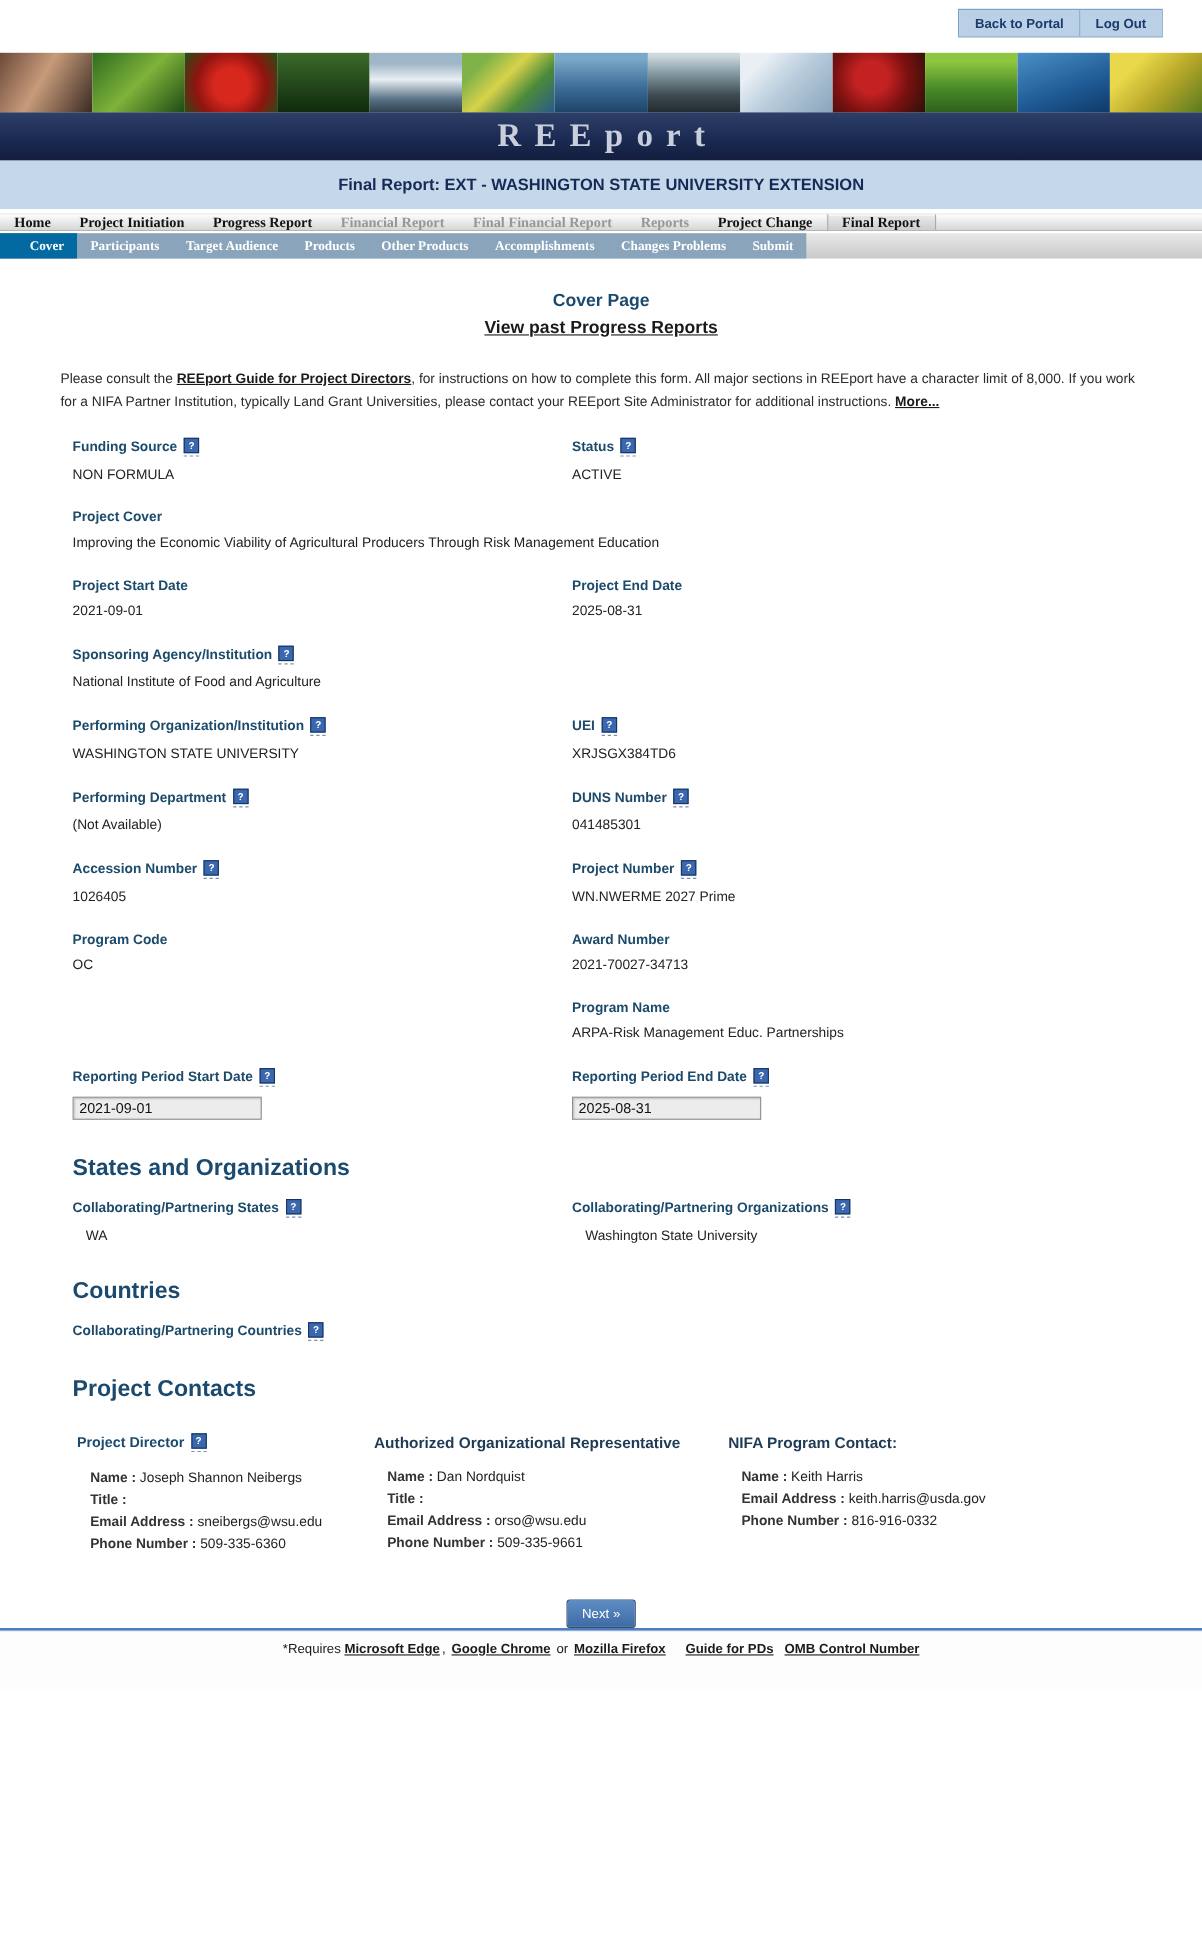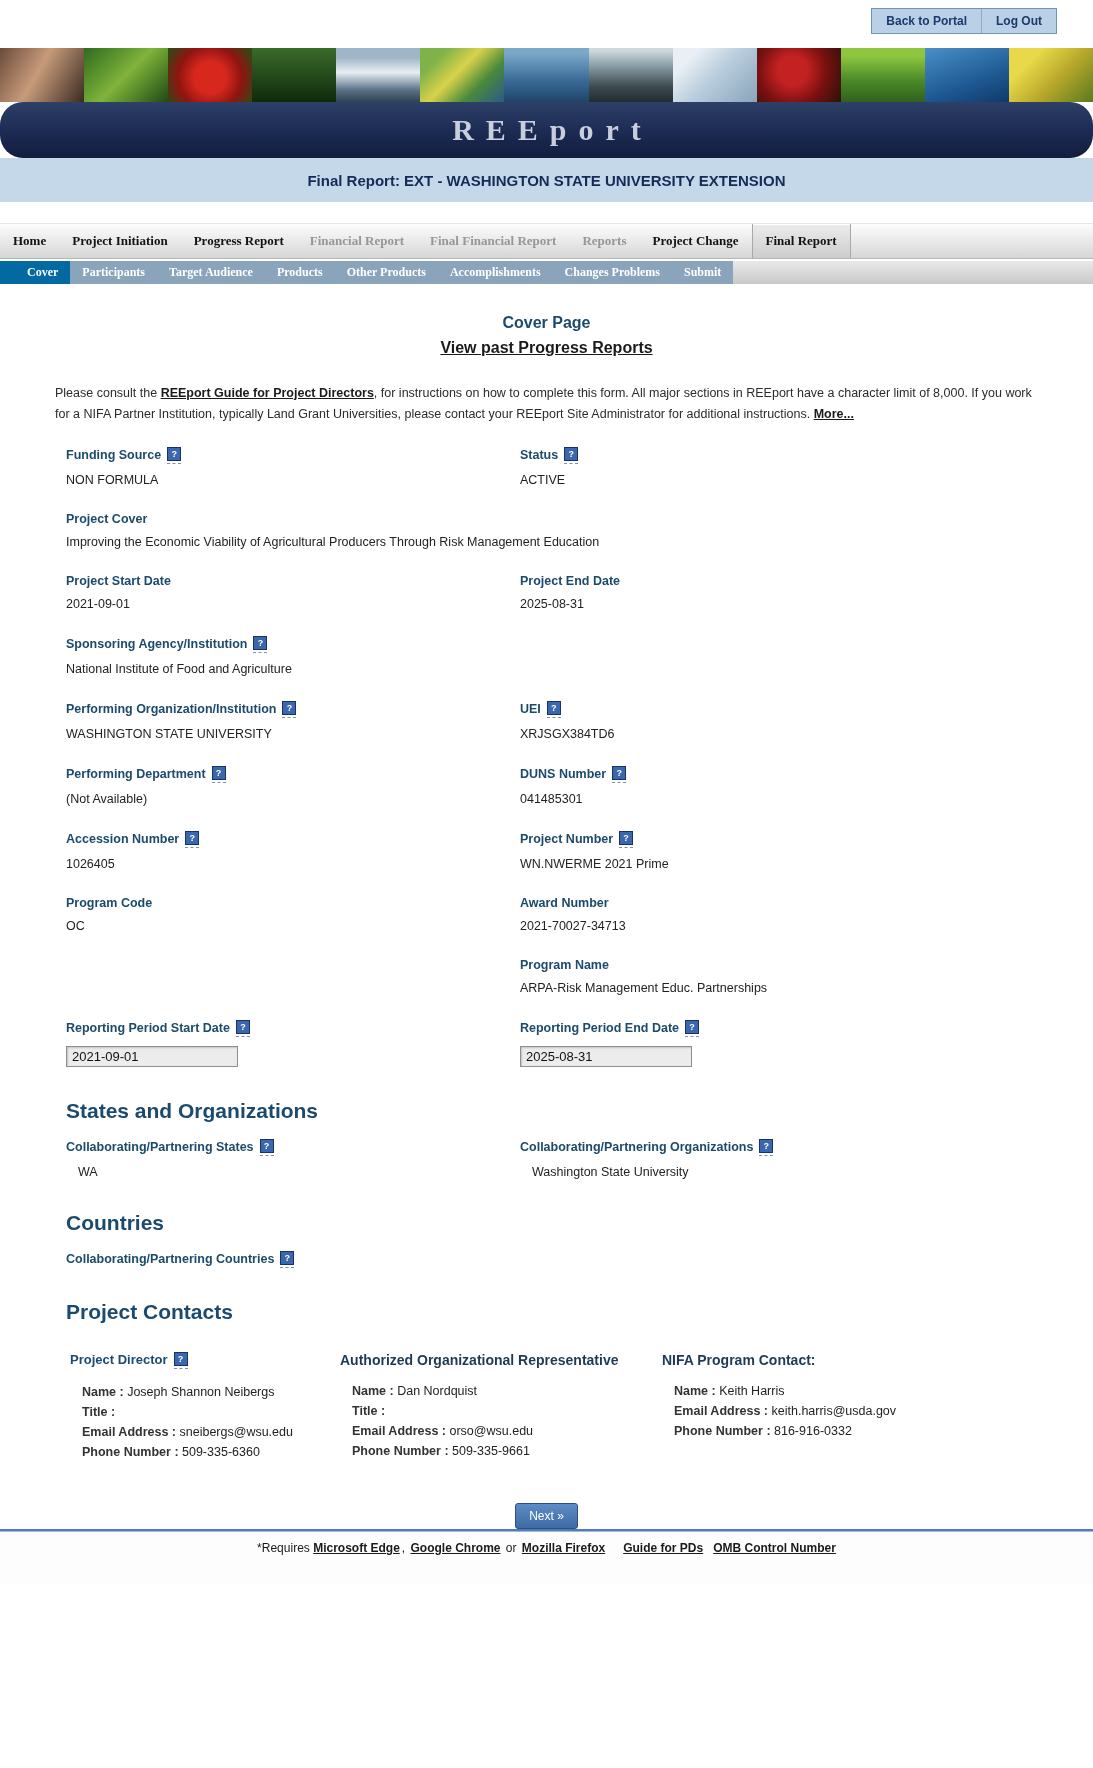--- a/index.html
+++ b/index.html
@@ -27,34 +27,33 @@
   .p5  { background: linear-gradient(180deg,#9fb6c8 18%,#e8eef2 45%,#5a7286 78%,#30424f); }
   .p6  { background: linear-gradient(135deg,#7fb34a 20%,#d8d24a 45%,#4a8a3a 70%,#2a5a8a); }
   .p7  { background: linear-gradient(180deg,#7aa8c8 10%,#3a6b96 60%,#1e4468); }
   .p8  { background: linear-gradient(180deg,#cdd9dd 5%,#8aa0a8 32%,#3d4a50 72%,#222c30); }
   .p9  { background: linear-gradient(135deg,#e9eff5 20%,#b8ccdc 52%,#8aa4bc); }
   .p10 { background: radial-gradient(circle at 42% 42%,#c42222 25%,#7a1010 58%,#2a1208); }
   .p11 { background: linear-gradient(180deg,#8ec63f 15%,#4a8a28 60%,#2f611c); }
   .p12 { background: linear-gradient(160deg,#4a90c8,#1f5a94 60%,#0f3a6a); }
   .p13 { background: linear-gradient(135deg,#e8d84a 25%,#b8a82a 58%,#5a7a1e); }
   .navy-band {
-    height: 56px; display: flex; align-items: center; justify-content: center;
+    height: 44px; display: flex; align-items: center; justify-content: center;
     background: linear-gradient(180deg,#2e4068 0%,#1b2a52 55%,#131d3e 100%);
-    border-radius: 23px;
   }
   .logo {
     font-family: "Liberation Serif", "DejaVu Serif", serif;
     font-size: 30px; font-weight: bold; letter-spacing: 12px; padding-left: 12px;
     color: #c8cedb;
   }
   .titlebar { height: 44px; background: #c5d8ea; display: flex; align-items: center; justify-content: center; }
   .titlebar-text { color: #152a56; font-weight: bold; font-size: 15px; }
   
   .mainnav {
-    margin-top: 21px; height: 36px; display: flex; align-items: stretch;
+    margin-top: 4px; height: 16px; display: flex; align-items: stretch;
     background: linear-gradient(180deg,#fdfdfd,#d6d6d6);
     border-top: 1px solid #e8e8e8; border-bottom: 1px solid #b5b5b5;
     font-family: "Liberation Serif", "DejaVu Serif", serif; font-weight: bold; font-size: 13px;
   }
   .mn-item { padding: 3px 13px; color: #131313; cursor: pointer; display: flex; align-items: center; }
   .mn-item.disabled { color: #979797; cursor: default; }
   .mn-item.active {
     background: linear-gradient(180deg,#ececec,#cdcdcd);
     border-left: 1px solid #a8a8a8; border-right: 1px solid #a8a8a8;
     box-shadow: inset 0 1px 0 #fff;
@@ -250,21 +249,21 @@
       </div>
     </div>
 
     <div class="frow">
       <div class="fcell">
         <div class="flabel"><span>Accession Number</span><span class="help"></span></div>
         <div class="fvalue">1026405</div>
       </div>
       <div class="fcell rightcol">
         <div class="flabel"><span>Project Number</span><span class="help"></span></div>
-        <div class="fvalue">WN.NWERME 2021 Prime</div>
+        <div class="fvalue">WN.NWERME 2027 Prime</div>
       </div>
     </div>
 
     <div class="frow">
       <div class="fcell">
         <div class="flabel">Program Code</div>
         <div class="fvalue">OC</div>
       </div>
       <div class="fcell rightcol">
         <div class="flabel">Award Number</div>

